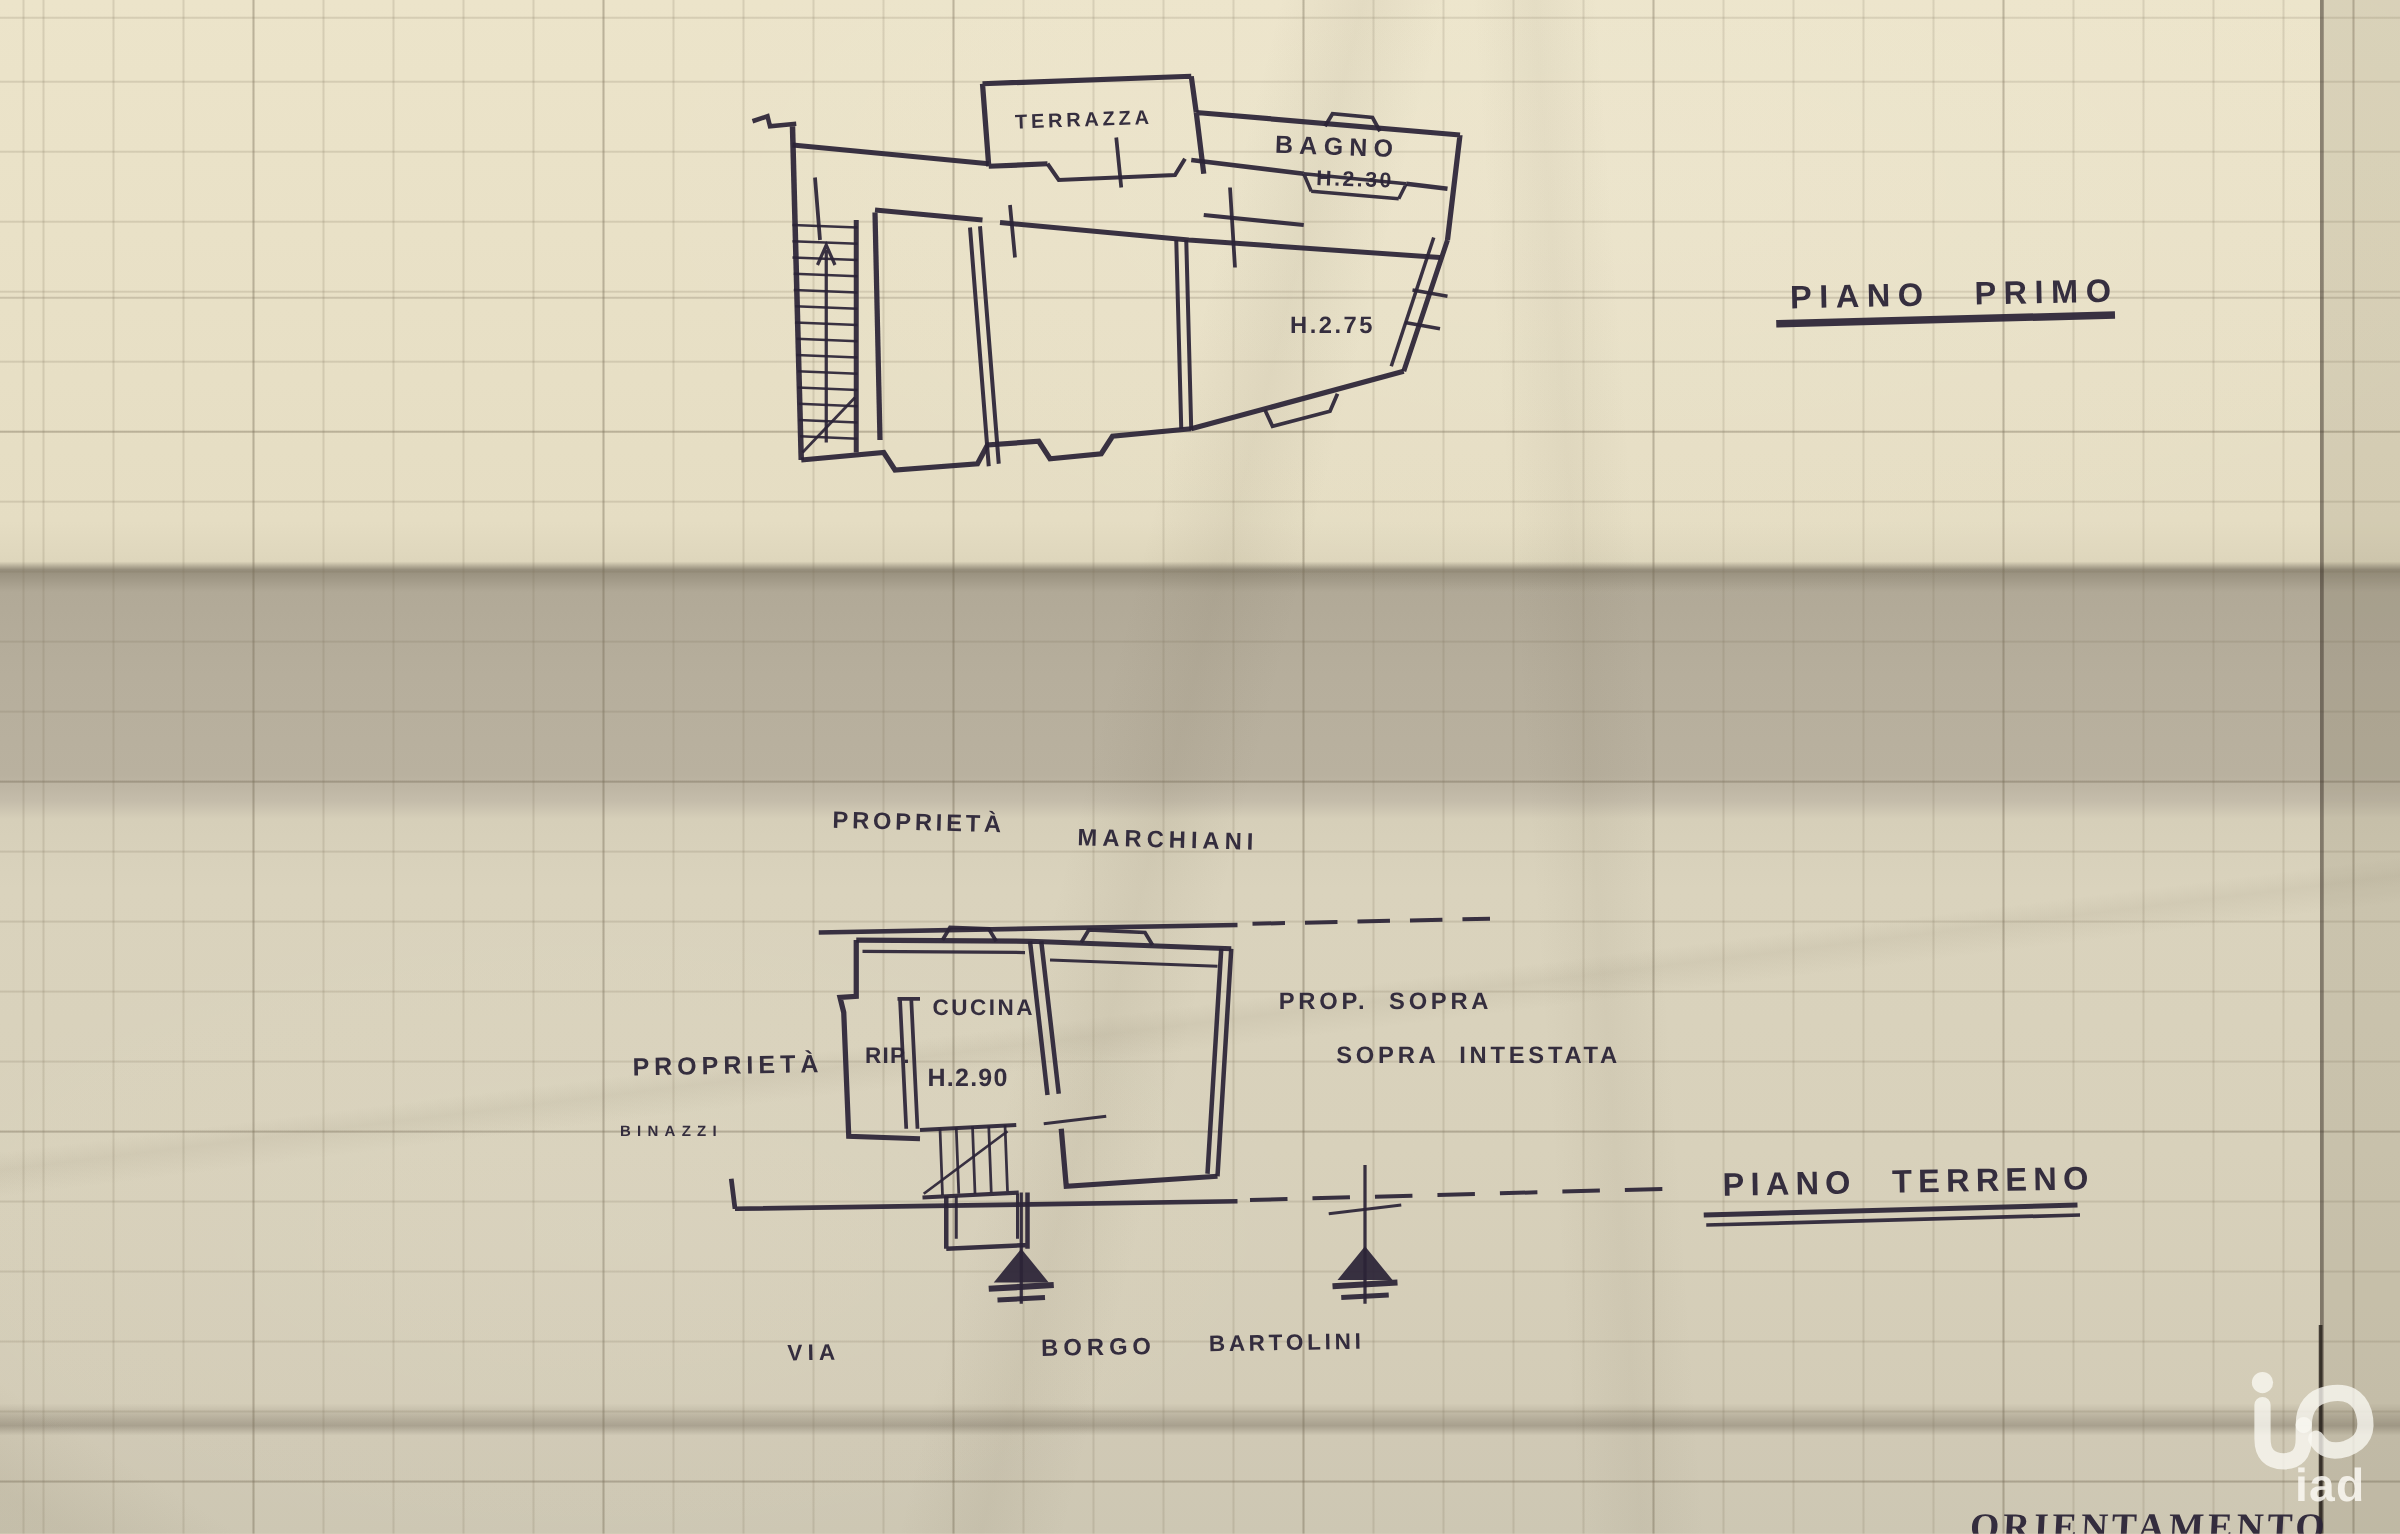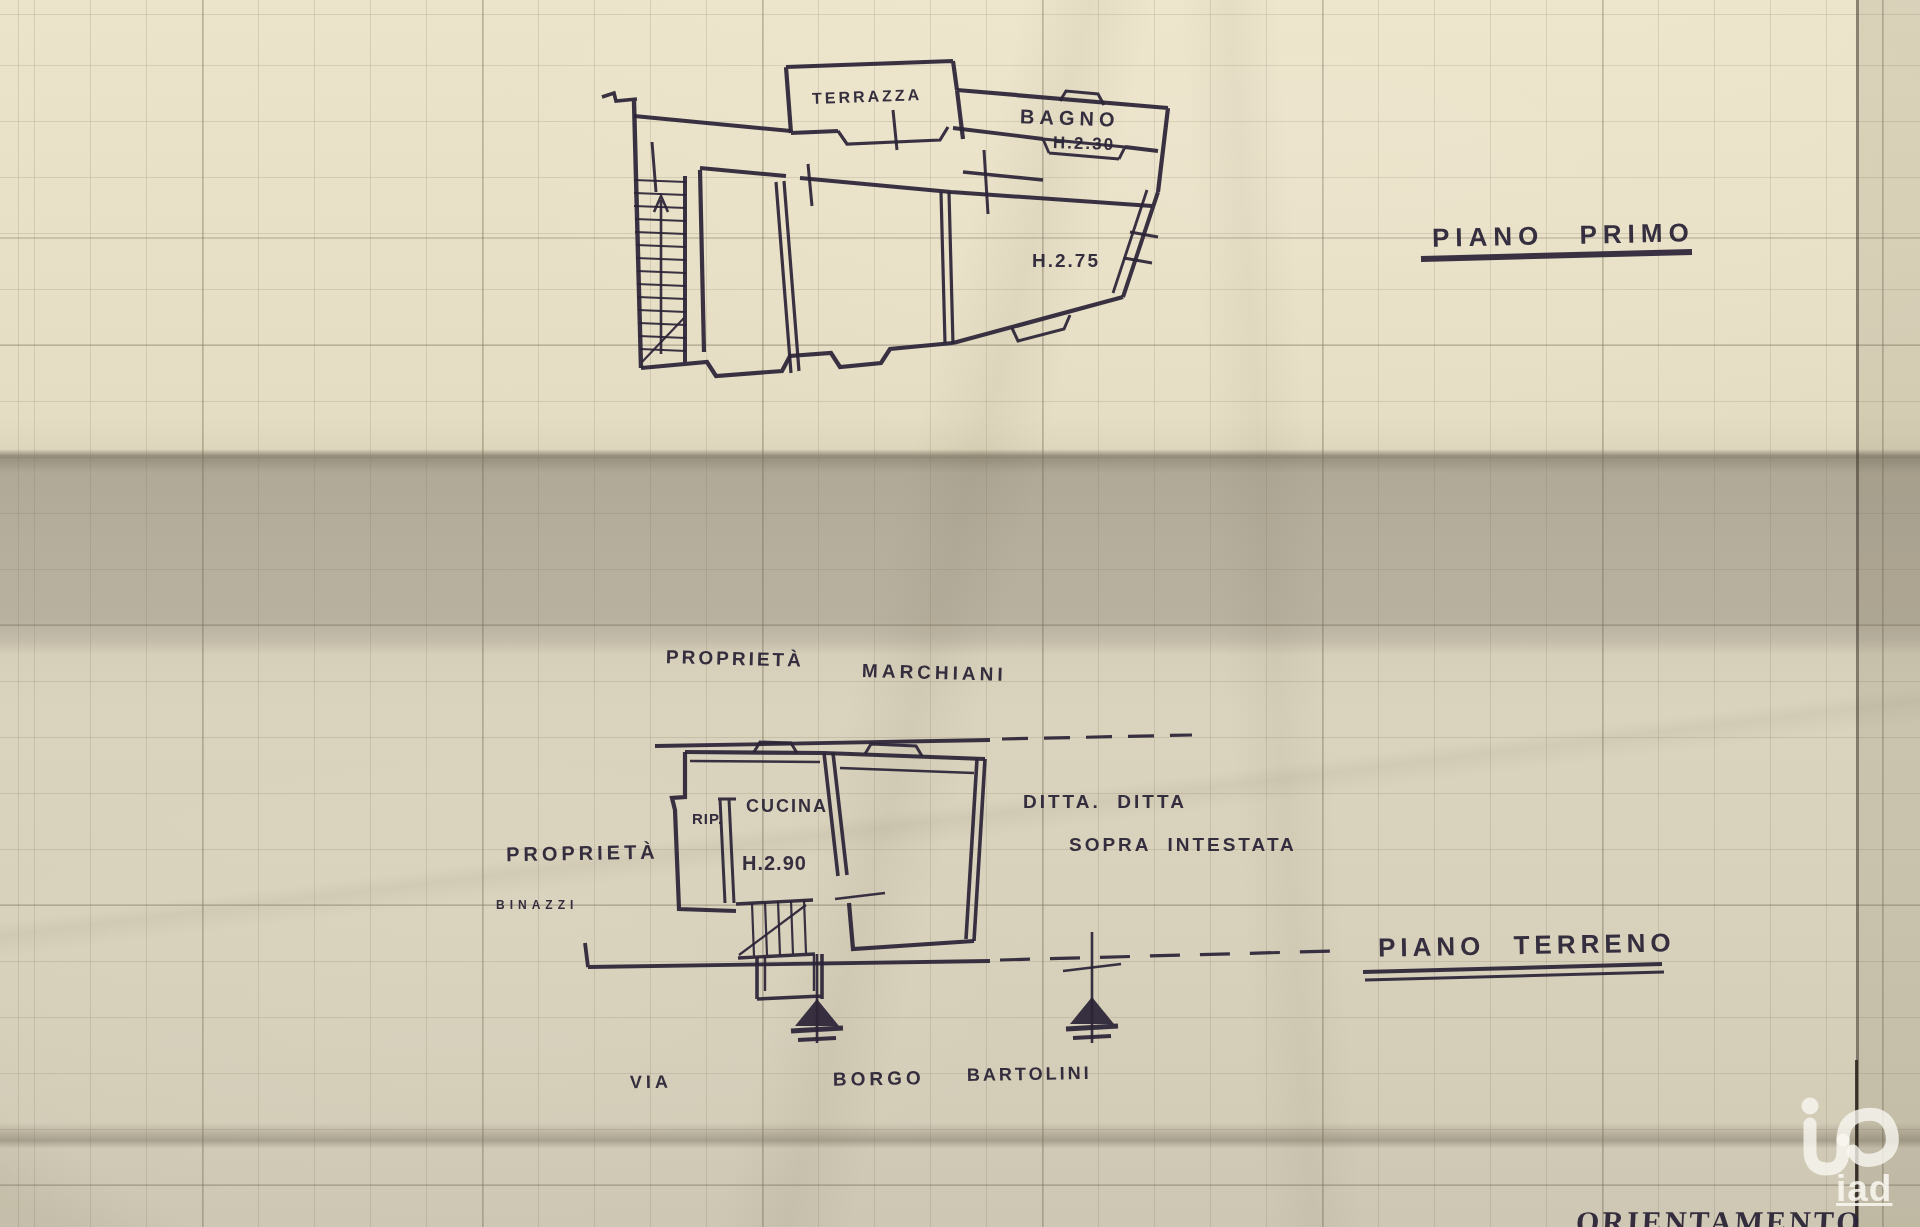--- a/index.html
+++ b/index.html
@@ -178,27 +178,27 @@
 <div class="lbl" style="left:812px;top:88px;font-size:16px;letter-spacing:3px;transform:rotate(-2deg);">TERRAZZA</div>
 <div class="lbl" style="left:1020px;top:107px;font-size:20px;letter-spacing:5px;transform:rotate(2deg);">BAGNO</div>
 <div class="lbl" style="left:1053px;top:134px;font-size:17px;letter-spacing:2px;transform:rotate(2deg);">H.2.30</div>
 <div class="lbl" style="left:1032px;top:250px;font-size:19px;letter-spacing:2px;">H.2.75</div>
 <div class="lbl title-lbl" style="left:1432px;top:220px;font-size:26px;letter-spacing:6px;word-spacing:22px;transform:rotate(-1.2deg);">PIANO PRIMO</div>
 
 <div class="lbl" style="left:666px;top:648px;font-size:19px;letter-spacing:3px;transform:rotate(1.5deg);">PROPRIETÀ</div>
 <div class="lbl" style="left:862px;top:662px;font-size:19px;letter-spacing:4px;transform:rotate(1.5deg);">MARCHIANI</div>
 <div class="lbl" style="left:506px;top:842px;font-size:20px;letter-spacing:4px;transform:rotate(-1deg);">PROPRIETÀ</div>
 <div class="lbl" style="left:496px;top:898px;font-size:12px;letter-spacing:5px;">BINAZZI</div>
-<div class="lbl" style="left:1023px;top:791px;font-size:19px;letter-spacing:3px;">DITTA.  DITTA</div>
+<div class="lbl" style="left:1023px;top:791px;font-size:19px;letter-spacing:3px;">PROP.  SOPRA</div>
 <div class="lbl" style="left:1023px;top:834px;font-size:19px;letter-spacing:3px;margin-left:46px;">SOPRA  INTESTATA</div>
 
 <div class="lbl" style="left:746px;top:796px;font-size:18px;letter-spacing:2px;">CUCINA</div>
-<div class="lbl" style="left:692px;top:810px;font-size:15px;letter-spacing:1px;">RIP.</div>
+<div class="lbl" style="left:692px;top:834px;font-size:18px;letter-spacing:1px;">RIP.</div>
 <div class="lbl" style="left:742px;top:852px;font-size:20px;letter-spacing:1px;">H.2.90</div>
 <div class="lbl title-lbl" style="left:1378px;top:930px;font-size:26px;letter-spacing:5px;word-spacing:16px;transform:rotate(-1deg);">PIANO TERRENO</div>
 
 <div class="lbl" style="left:630px;top:1072px;font-size:18px;letter-spacing:4px;transform:rotate(-1deg);">VIA</div>
 <div class="lbl" style="left:833px;top:1068px;font-size:19px;letter-spacing:4px;transform:rotate(-1deg);">BORGO</div>
 <div class="lbl" style="left:967px;top:1064px;font-size:18px;letter-spacing:3px;transform:rotate(-1deg);">BARTOLINI</div>
 
 <div class="lbl serif" style="left:1576px;top:1205px;font-size:30px;font-weight:700;letter-spacing:3px;transform:skewX(-3deg);">ORIENTAMENTO</div>
 
-<div class="wm-text" style="left:1836px;top:1168px;font-size:37px;letter-spacing:1px;text-decoration:underline;">iad</div>
+<div class="wm-text" style="left:1836px;top:1168px;font-size:37px;letter-spacing:1px;">iad</div>
 
 </body></html>

